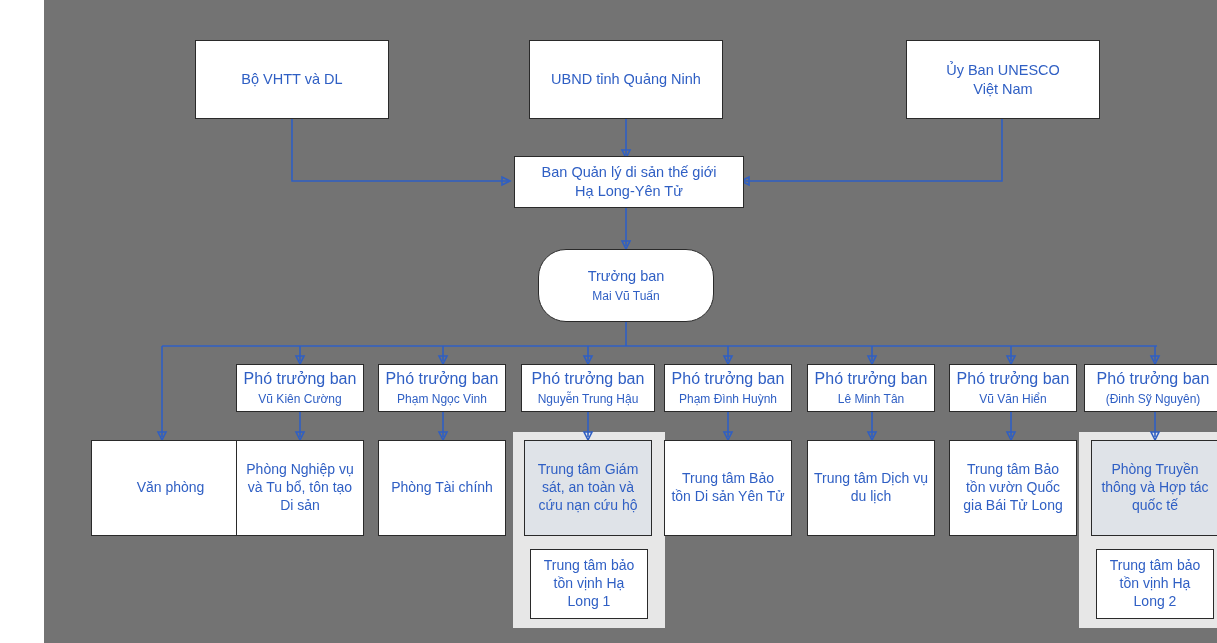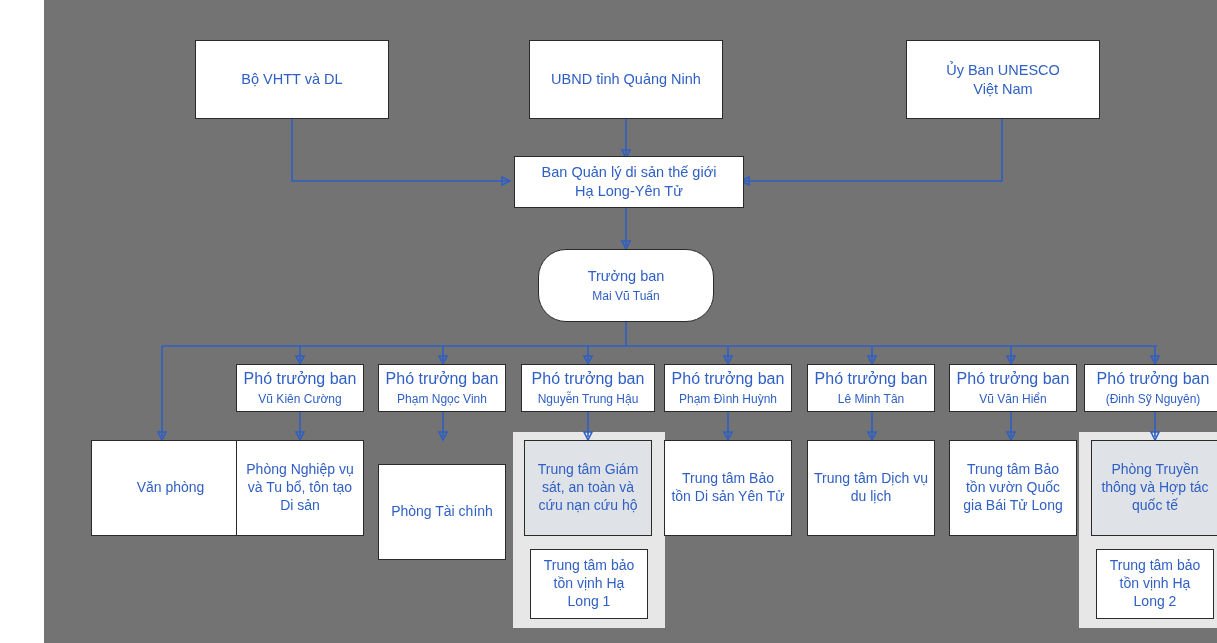--- a/index.html
+++ b/index.html
@@ -171,21 +171,21 @@
     <span class="title">Phó trưởng ban</span>
     <span class="sub">(Đinh Sỹ Nguyên)</span>
   </div>
 
   <div class="box dept" style="left:47px; top:440px; width:159px; height:96px;">
     <span class="title">Văn phòng</span>
   </div>
   <div class="box dept" style="left:192px; top:440px; width:128px; height:96px; padding:0 6px;">
     <span class="title">Phòng Nghiệp vụ và Tu bổ, tôn tạo Di sản</span>
   </div>
-  <div class="box dept" style="left:334px; top:464px; width:128px; height:96px;">
+  <div class="box dept" style="left:334px; top:440px; width:128px; height:96px;">
     <span class="title">Phòng Tài chính</span>
   </div>
   <div class="box dept shaded-box" style="left:480px; top:440px; width:128px; height:96px; padding:0 6px;">
     <span class="title">Trung tâm Giám sát, an toàn và cứu nạn cứu hộ</span>
   </div>
   <div class="box dept" style="left:620px; top:440px; width:128px; height:96px; padding:8px 6px;">
     <span class="title">Trung tâm Bảo tồn Di sản Yên Tử</span>
   </div>
   <div class="box dept" style="left:763px; top:440px; width:128px; height:96px; padding:0 6px;">
     <span class="title">Trung tâm Dịch vụ du lịch</span>

